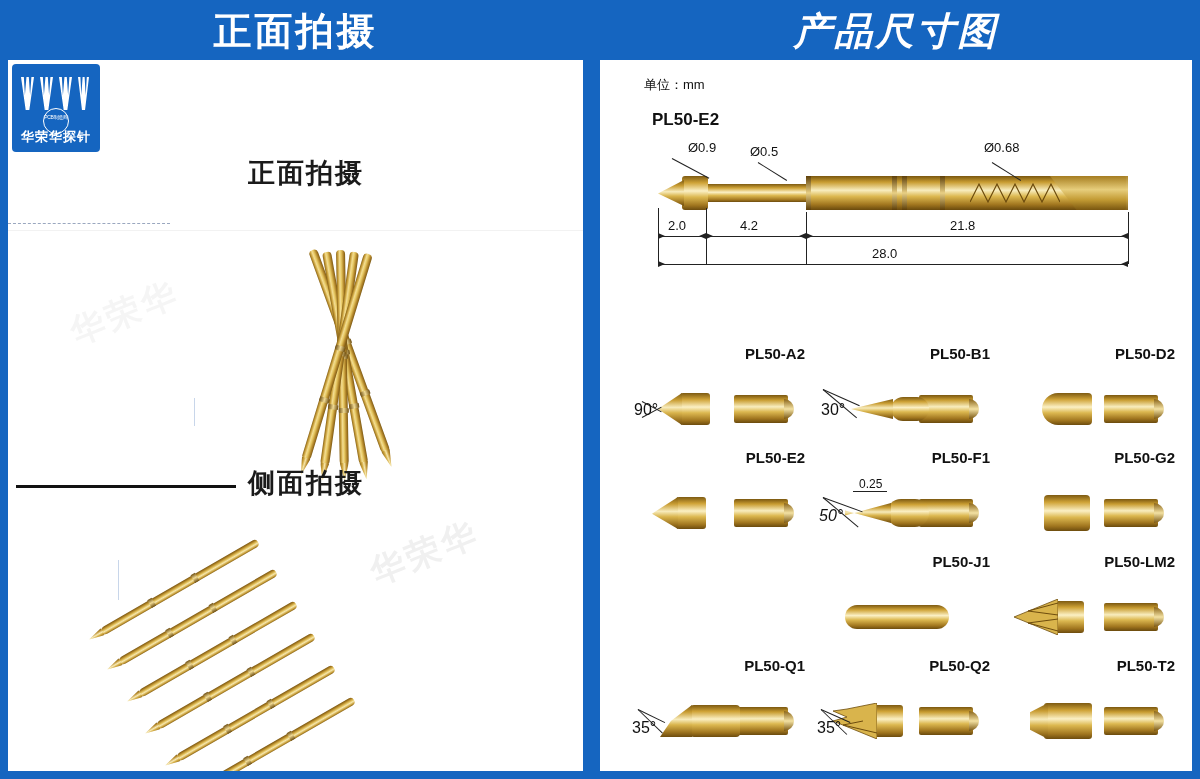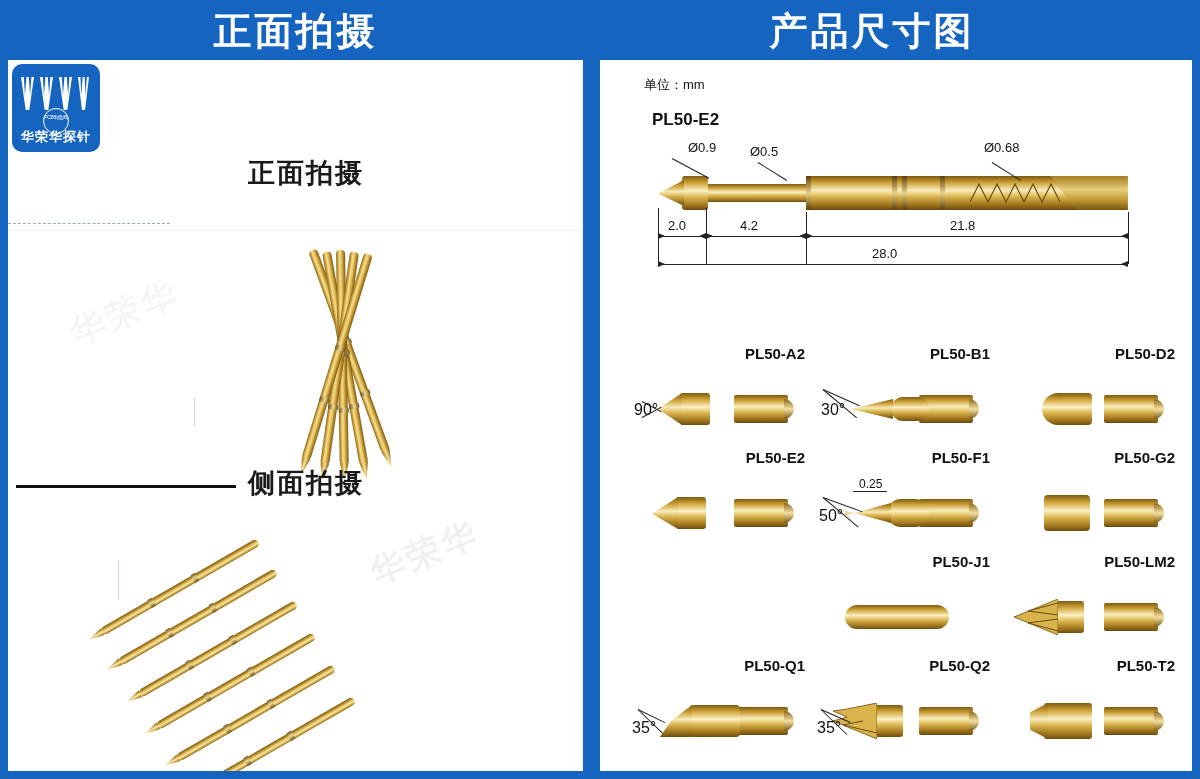--- a/index.html
+++ b/index.html
@@ -22,21 +22,21 @@
     top: 8px;
     height: 46px;
     line-height: 46px;
     color: #ffffff;
     font-size: 38px;
     font-weight: bold;
     letter-spacing: 3px;
     text-align: center;
   }
   #title-left  { left: 8px;   width: 575px; }
-  #title-right { left: 576px; width: 592px; }
+  #title-right { left: 600px; width: 592px; font-style: italic; }
 
   
   .panel {
     position: absolute;
     background: #ffffff;
     top: 60px;
   }
   #panel-left {
     left: 8px;
     width: 575px;
@@ -51,21 +51,21 @@
   }
 
   
   #logo {
     position: absolute;
     left: 4px;
     top: 4px;
     width: 88px;
     height: 88px;
     background: #1565c0;
-    border-radius: 10px;
+    border-radius: 4px;
     color: #fff;
     overflow: hidden;
   }
   #logo .tridents {
     position: absolute;
     left: 9px;
     top: 6px;
     width: 70px;
     height: 40px;
   }
@@ -600,21 +600,21 @@
       <div class="vcell" style="left:185px; top:104px;">
         <div class="vname">PL50-F1</div>
         <div class="vart">
           <div class="s-barrel"></div>
             <div class="s-cap"></div>
           <div class="s-round" style="left:70px; top:16px; width:42px; height:28px;"></div>
           <div class="s-cone" style="left:28px; top:20px; width:46px; height:20px; clip-path:polygon(100% 0,100% 100%,0 38%,0 62%);"></div>
           <div class="angline" style="left:6px; top:14px; width:42px; transform:rotate(20deg);"></div>
           <div class="angline" style="left:6px; top:14px; width:46px; transform:rotate(40deg);"></div>
           <div class="angline" style="left:36px; top:8px; width:34px;"></div>
-          <div class="ang" style="left:2px; top:24px;">50°</div>
+          <div class="ang" style="left:2px; top:24px;font-style:italic;">50°</div>
           <div class="ang" style="left:42px; top:-6px; font-size:12px;">0.25</div>
         </div>
       </div>
 
       <div class="vcell" style="left:370px; top:104px;">
         <div class="vname">PL50-G2</div>
         <div class="vart">
           <div class="s-barrel"></div>
             <div class="s-cap"></div>
           <div class="s-round" style="left:42px; top:12px; width:46px; height:36px; border-radius:4px;"></div>

